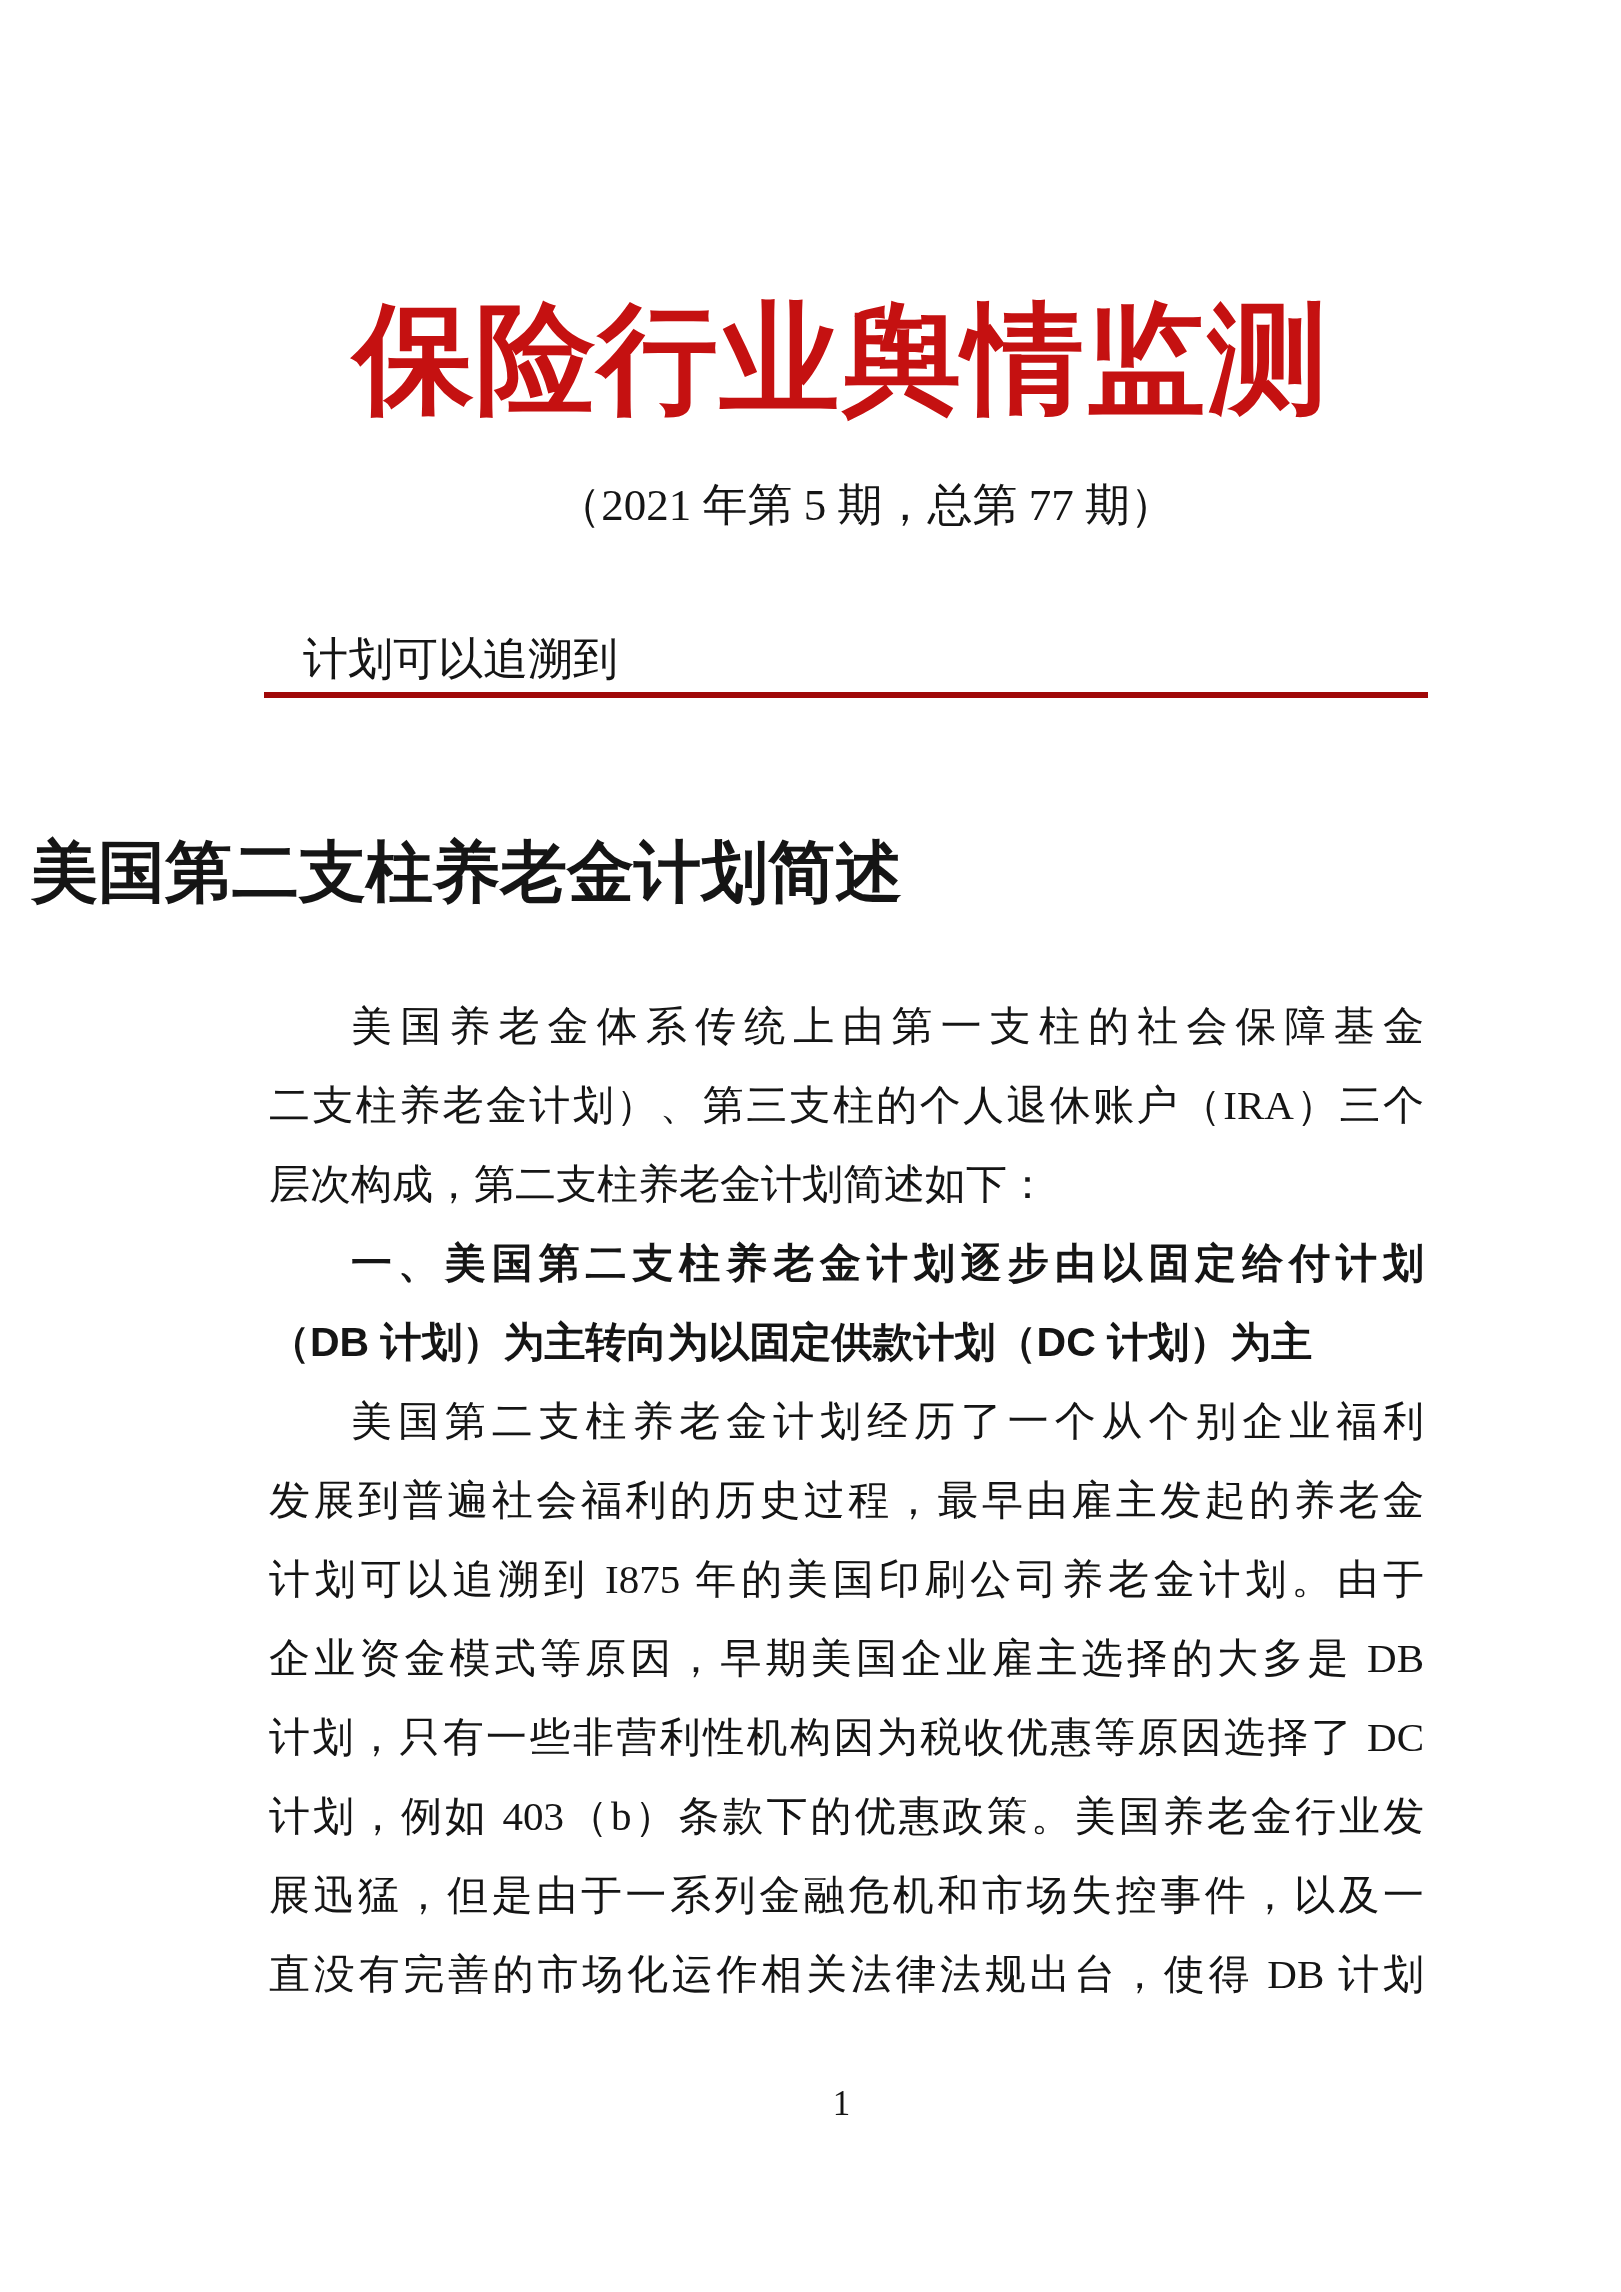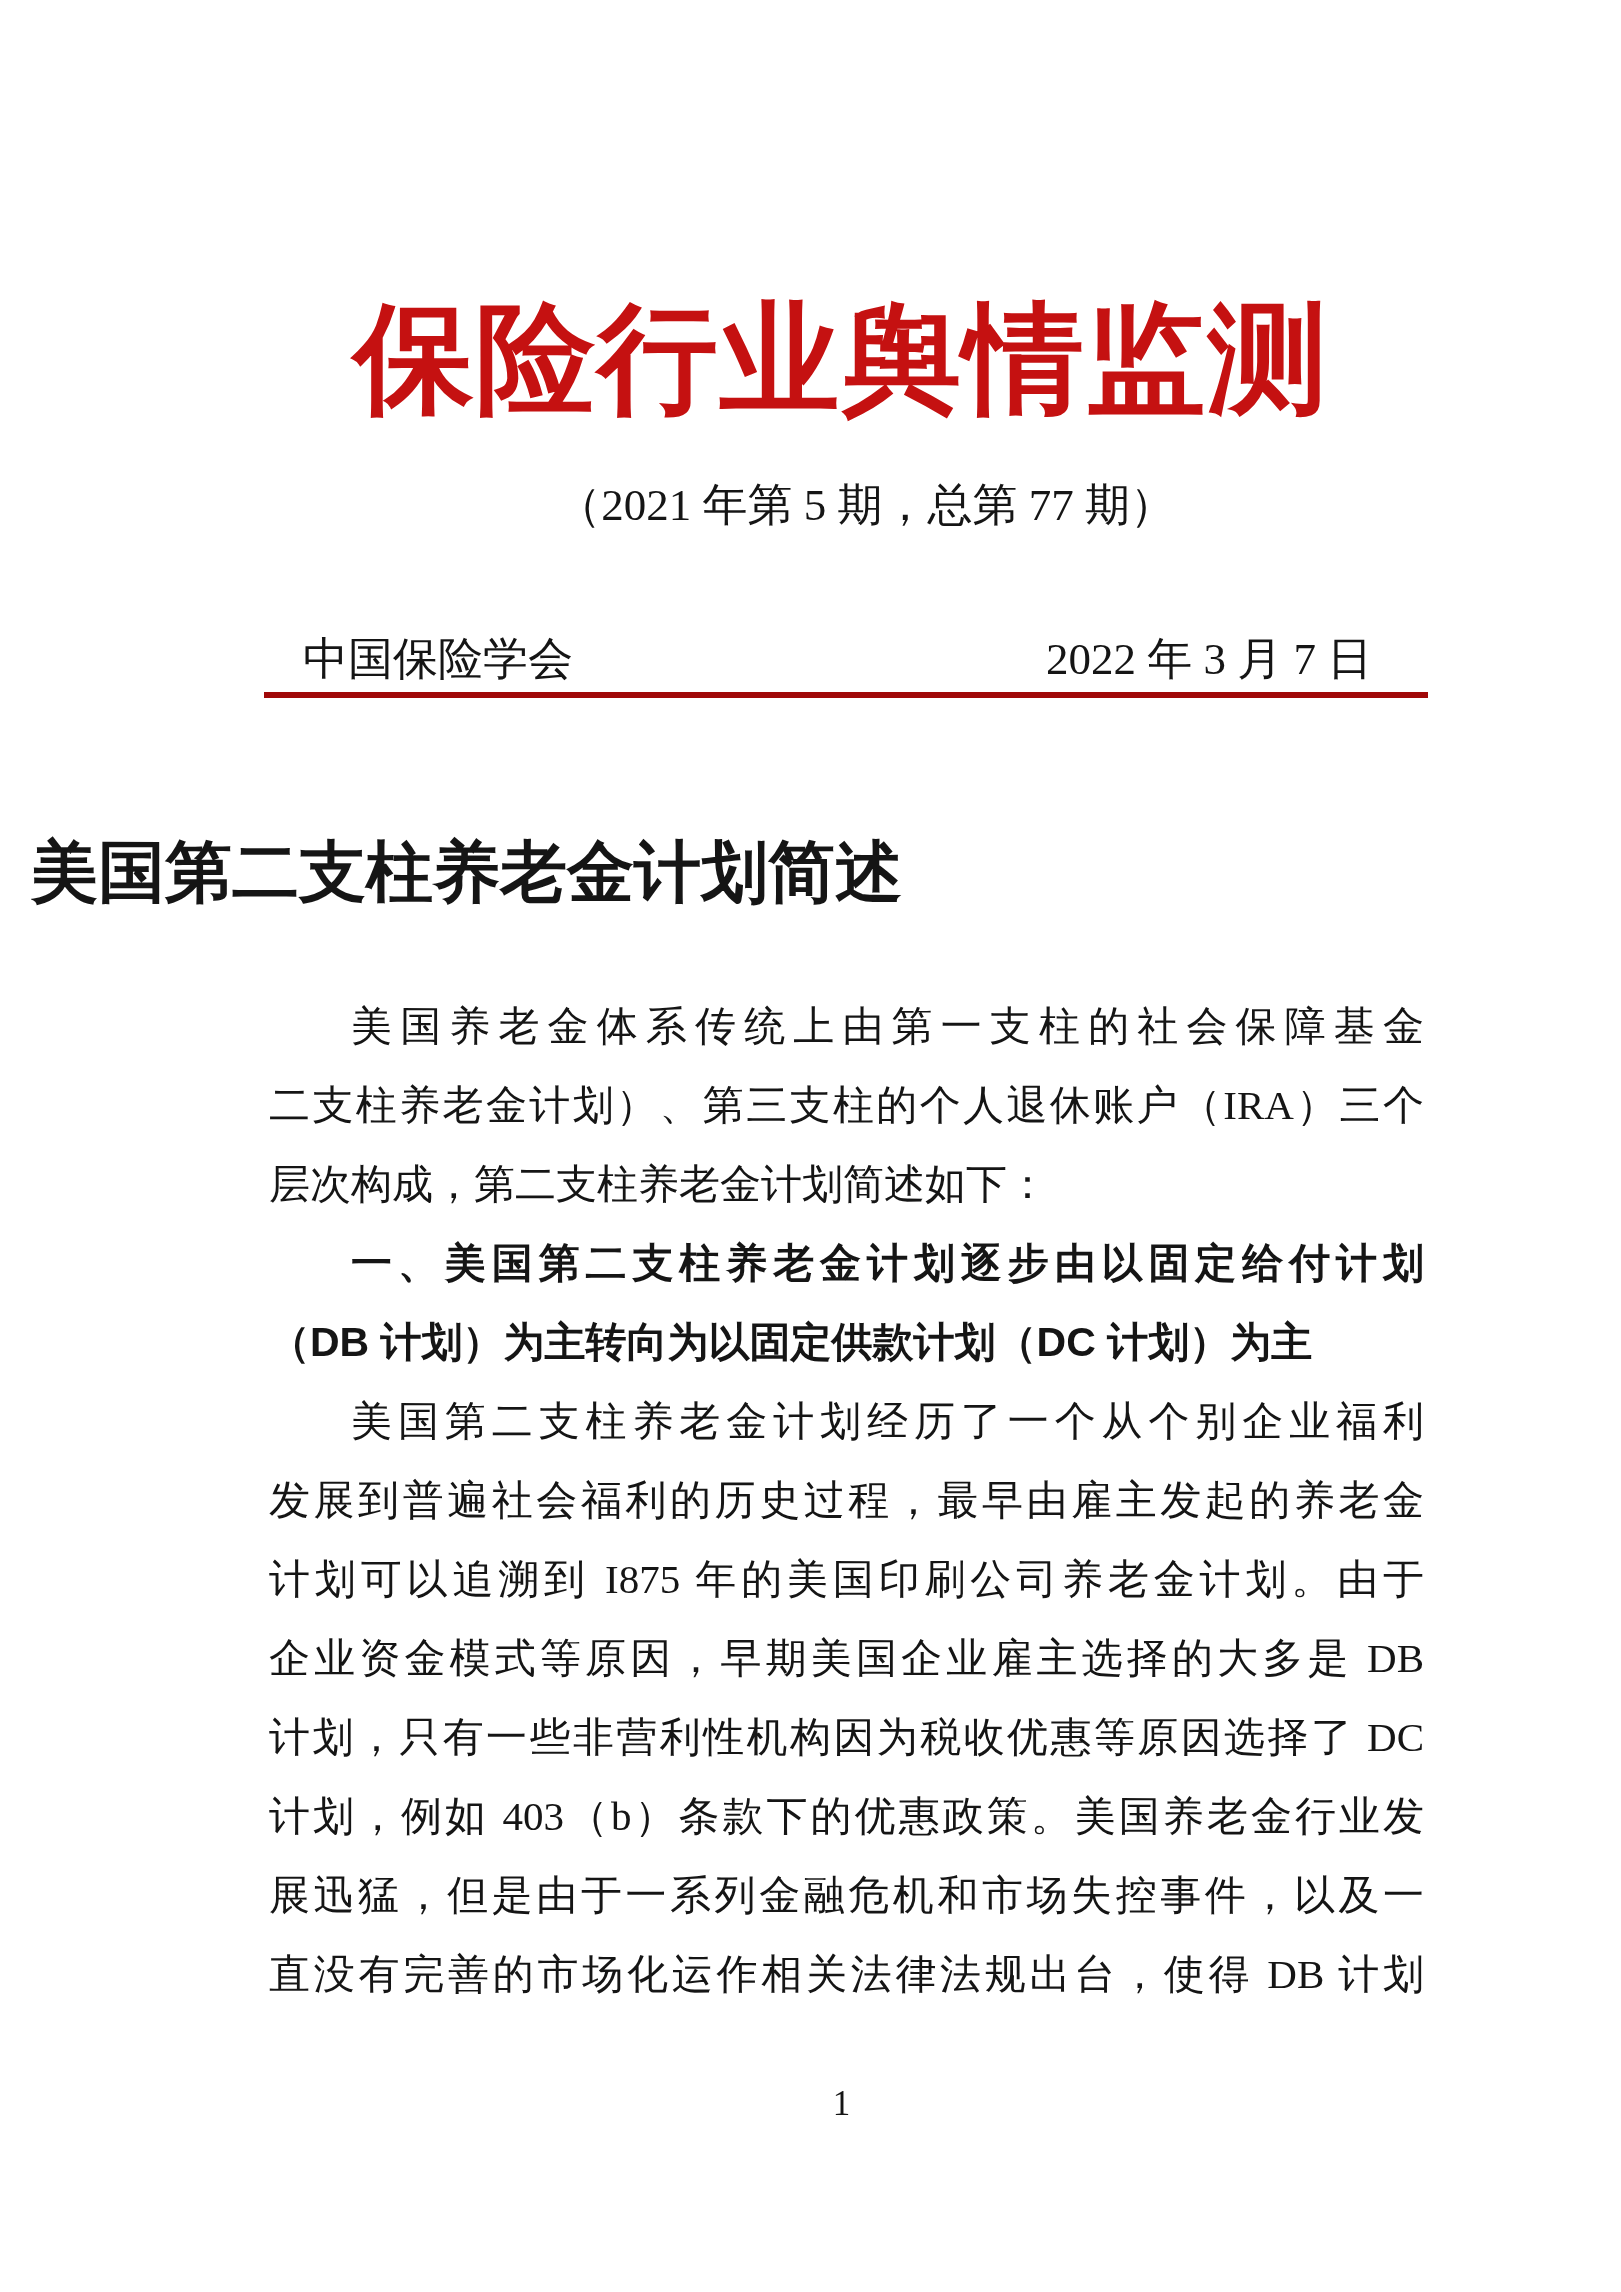--- a/index.html
+++ b/index.html
@@ -87,22 +87,21 @@
     font-size: 35px;
     line-height: 43px;
   }
 </style>
 </head>
 <body>
 
 <div class="page" style="background: rgb(255, 255, 255);">
   <div class="main-title" style="color: rgb(197, 17, 17);">保险行业舆情监测</div>
   <div class="issue-line">（2021 年第 5 期，总第 77 期）</div>
-  <div class="org">中国保险学会</div>
-  <div class="date">2022 年 3 月 7 日</div>
+  <div class="org">计划可以追溯到</div>
   <div class="rule" style="background: rgb(160, 8, 8);"></div>
   <h1 class="article-title">美国第二支柱养老金计划简述</h1>
   <div class="body" id="article-body">
       <div class="para normal">
         <div class="line indent">美国养老金体系传统上由第一支柱的社会保障基金</div>
         <div class="line">二支柱养老金计划）、第三支柱的个人退休账户（IRA）三个</div>
         <div class="line no-stretch">层次构成，第二支柱养老金计划简述如下：</div>
       </div>
       <div class="para bold">
         <div class="line indent">一、美国第二支柱养老金计划逐步由以固定给付计划</div>

